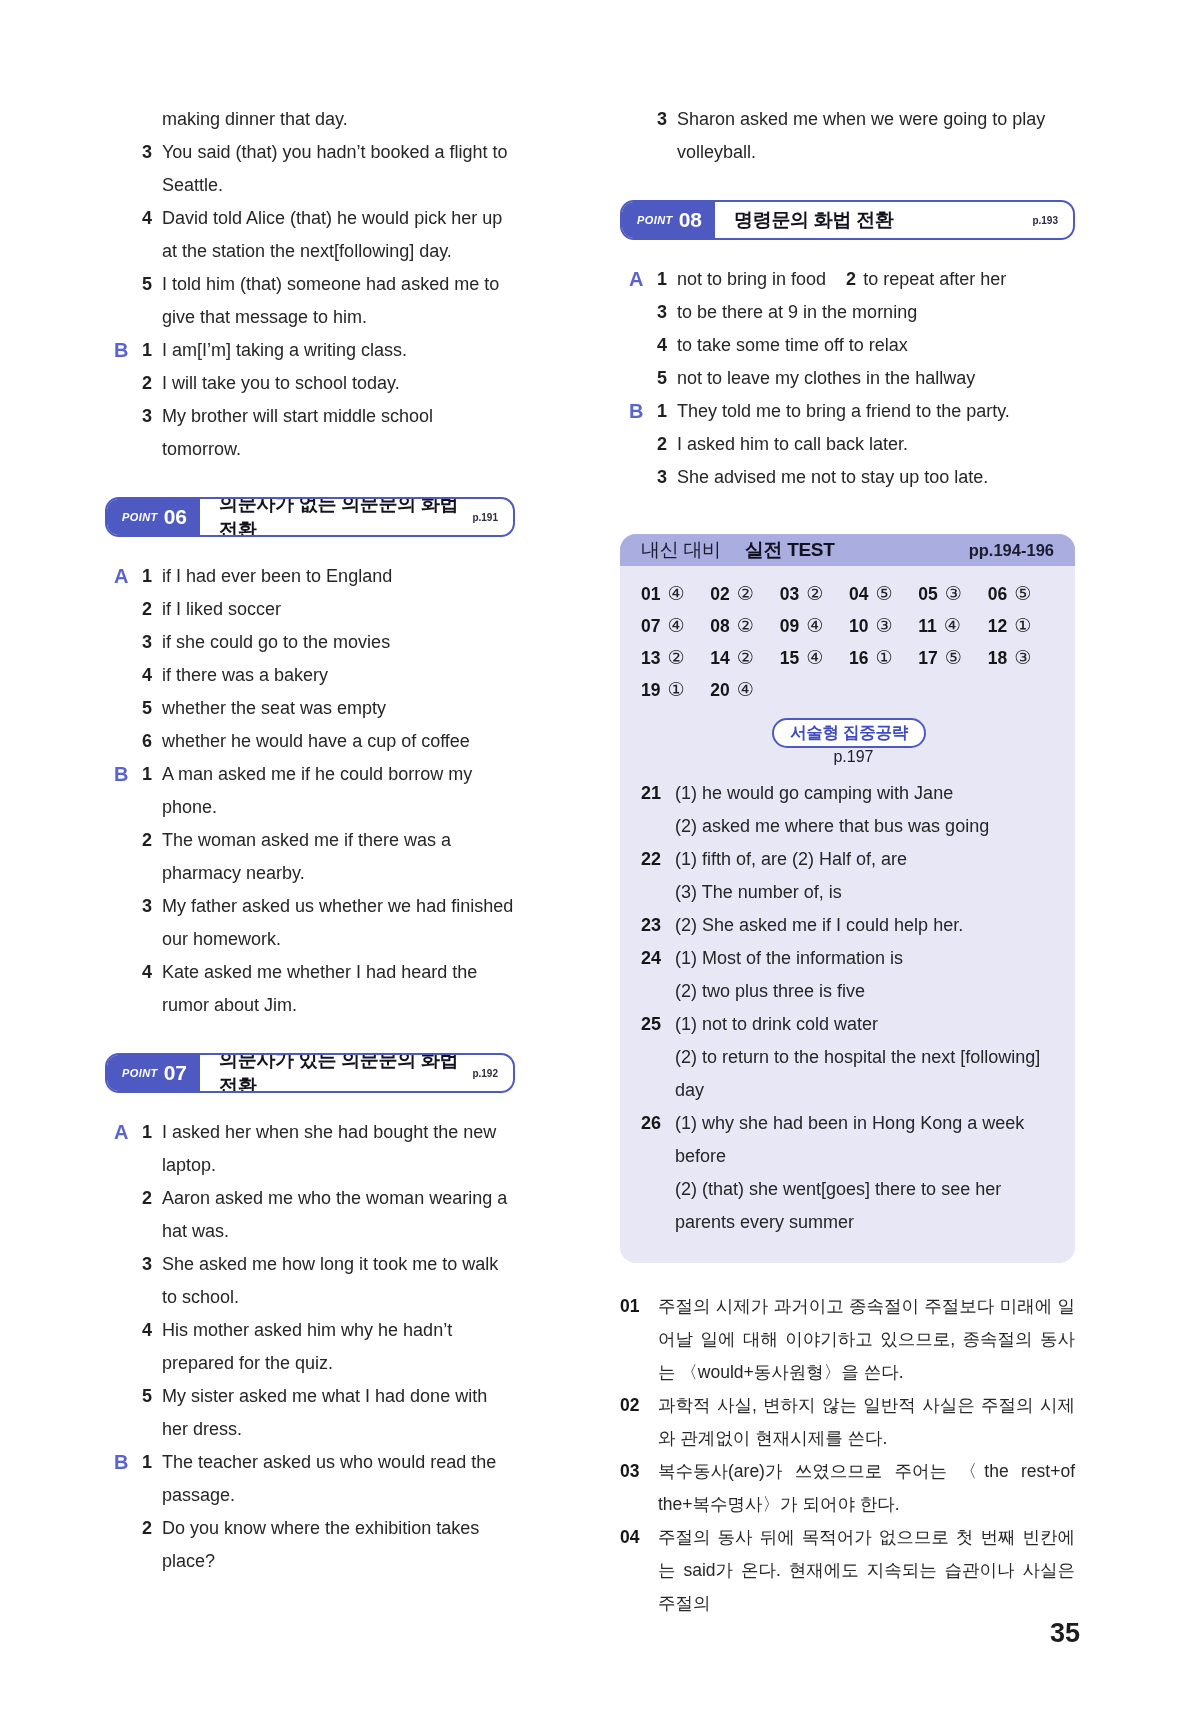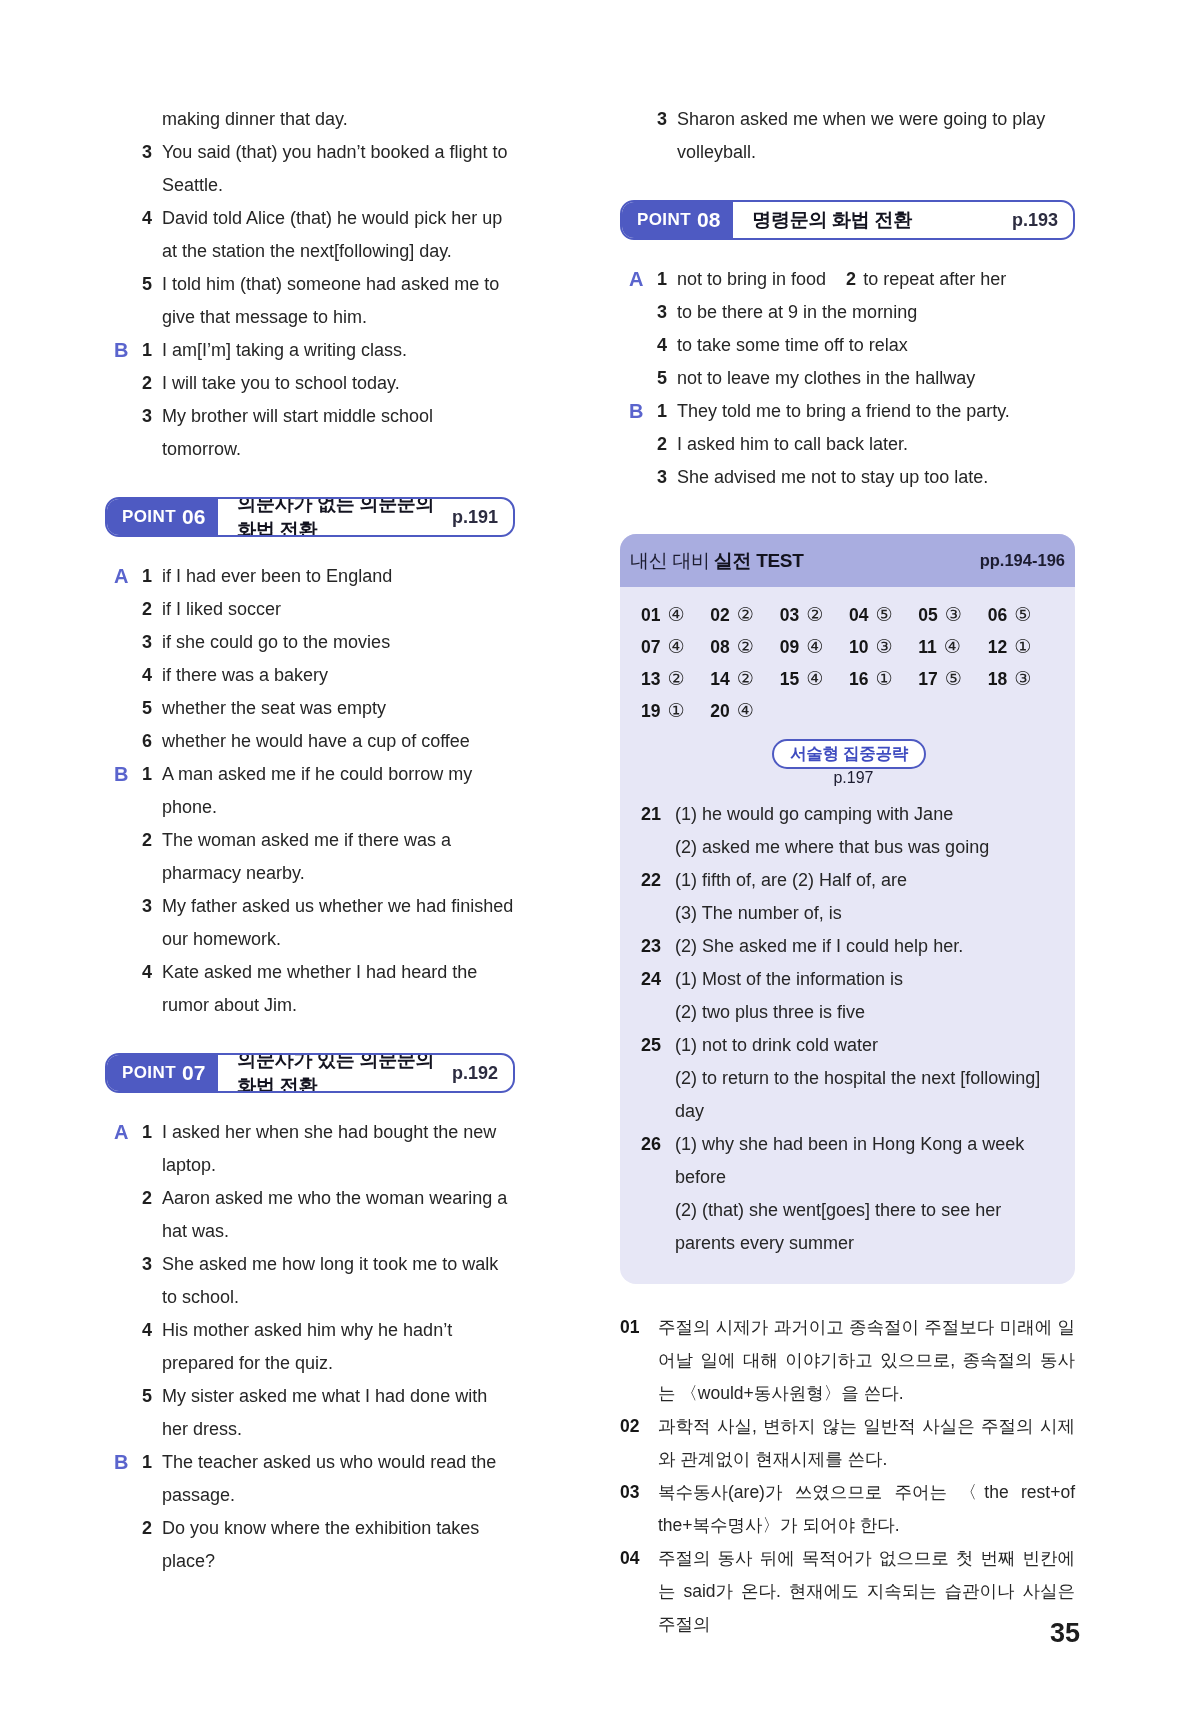--- a/index.html
+++ b/index.html
@@ -24,34 +24,34 @@
   .cont{margin-left:20px;}
   .inline-num{font-weight:700;color:#1f1f1f;margin-left:20px;margin-right:7px;}
 
   
   .pt-block{margin-top:31px;}
   .pt-header{display:flex;align-items:stretch;height:40px;box-sizing:border-box;
     border:2px solid var(--accent-blue,#4e5ac2);border-radius:14px;background:#fff;
     overflow:hidden;margin-bottom:23px;}
   .pt-badge{background:var(--accent-blue,#4e5ac2);color:#fff;display:flex;
     align-items:center;gap:6px;padding:0 13px 0 15px;}
-  .pt-word{font-size:17px;font-weight:700;letter-spacing:.4px;}
+  .pt-word{font-size:11px;font-weight:700;letter-spacing:.4px;font-style:italic;}
   .pt-num{font-size:21px;font-weight:700;}
   .pt-title{flex:1;display:flex;align-items:center;padding-left:19px;
     font-weight:800;font-size:19px;color:#13131f;letter-spacing:-.3px;}
   .pt-ref{display:flex;align-items:center;padding-right:15px;
-    font-weight:700;font-size:18px;color:#2c2c40;}
+    font-weight:700;font-size:10px;color:#2c2c40;}
 
   
   .test-box{margin-top:40px;border-radius:16px;overflow:hidden;
     background:var(--test-body-bg,#e7e7f6);}
-  .test-header{background:var(--test-header-bg,#a9ade0);height:53px;
-    display:flex;align-items:center;padding:0 10px;text-align:right;}
+  .test-header{background:var(--test-header-bg,#a9ade0);height:32px;
+    display:flex;align-items:center;padding:0 21px;text-align:right;}
   .test-title-reg{font-size:19px;font-weight:500;color:#1c1c30;letter-spacing:-.3px;}
-  .test-title-bold{font-size:19px;font-weight:800;color:#13131f;margin-left:4px;letter-spacing:-.3px;}
+  .test-title-bold{font-size:19px;font-weight:800;color:#13131f;margin-left:24px;letter-spacing:-.3px;}
   .test-ref{margin-left:auto;font-weight:700;font-size:16.5px;color:#1c1c30;}
   .test-body{padding:15px 18px 24px 21px;}
   .ans-grid{display:grid;grid-template-columns:repeat(6,1fr);row-gap:6px;}
   .ans-cell{display:flex;align-items:baseline;gap:7px;font-size:17.5px;line-height:26px;}
   .ans-num{font-weight:800;color:#161616;}
   .ans-choice{font-size:19px;color:#222;}
 
   
   .essay-row{display:flex;align-items:center;margin:15px 0 11px;flex-direction:column;}
   .essay-pill{border:2.5px solid var(--accent-blue,#4e5ac2);border-radius:999px;

